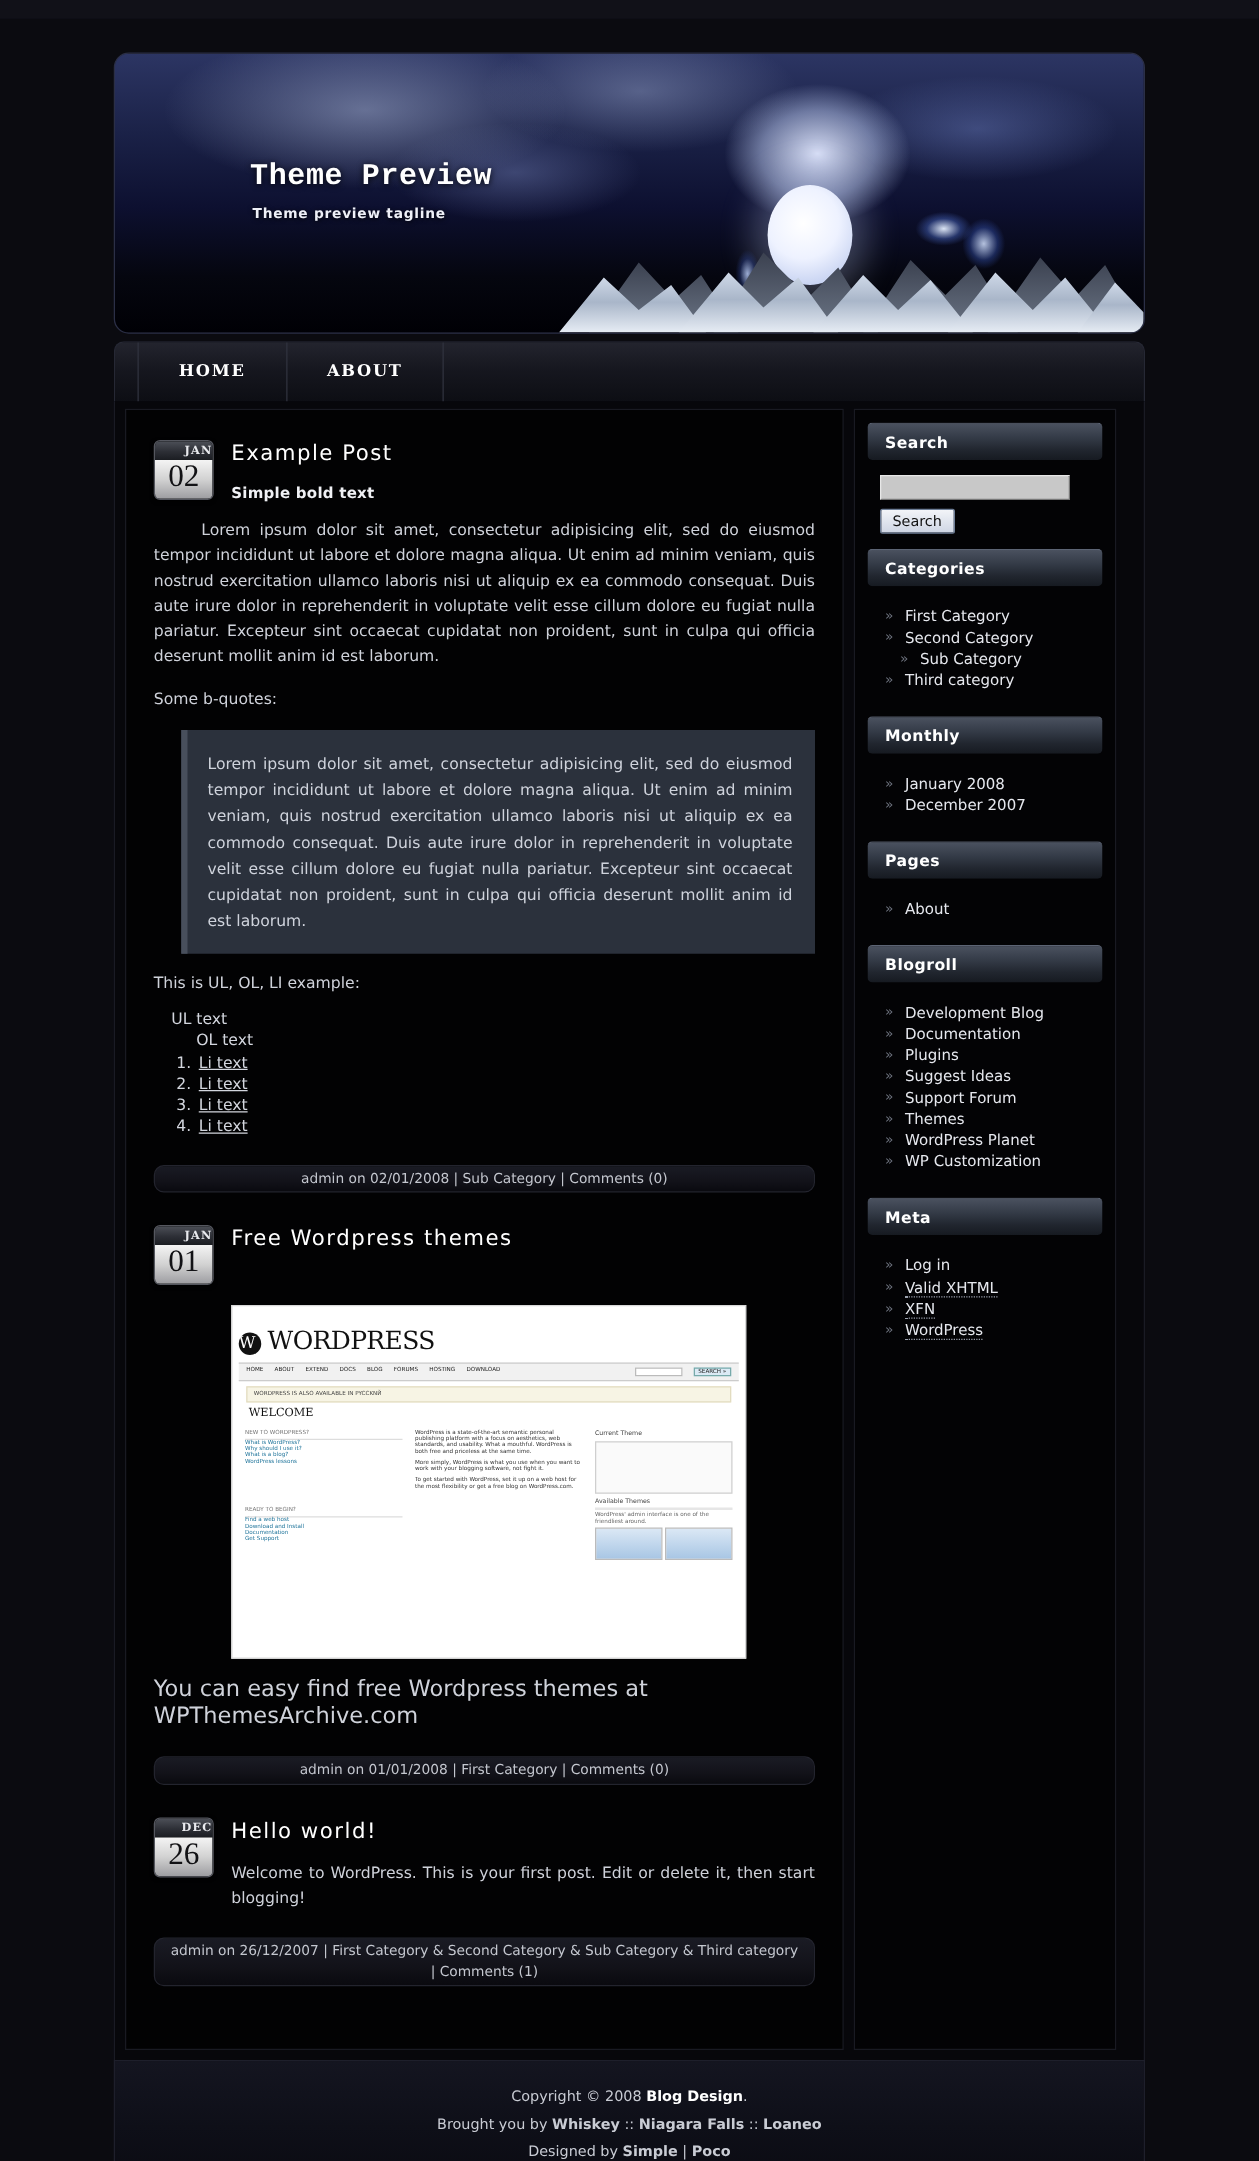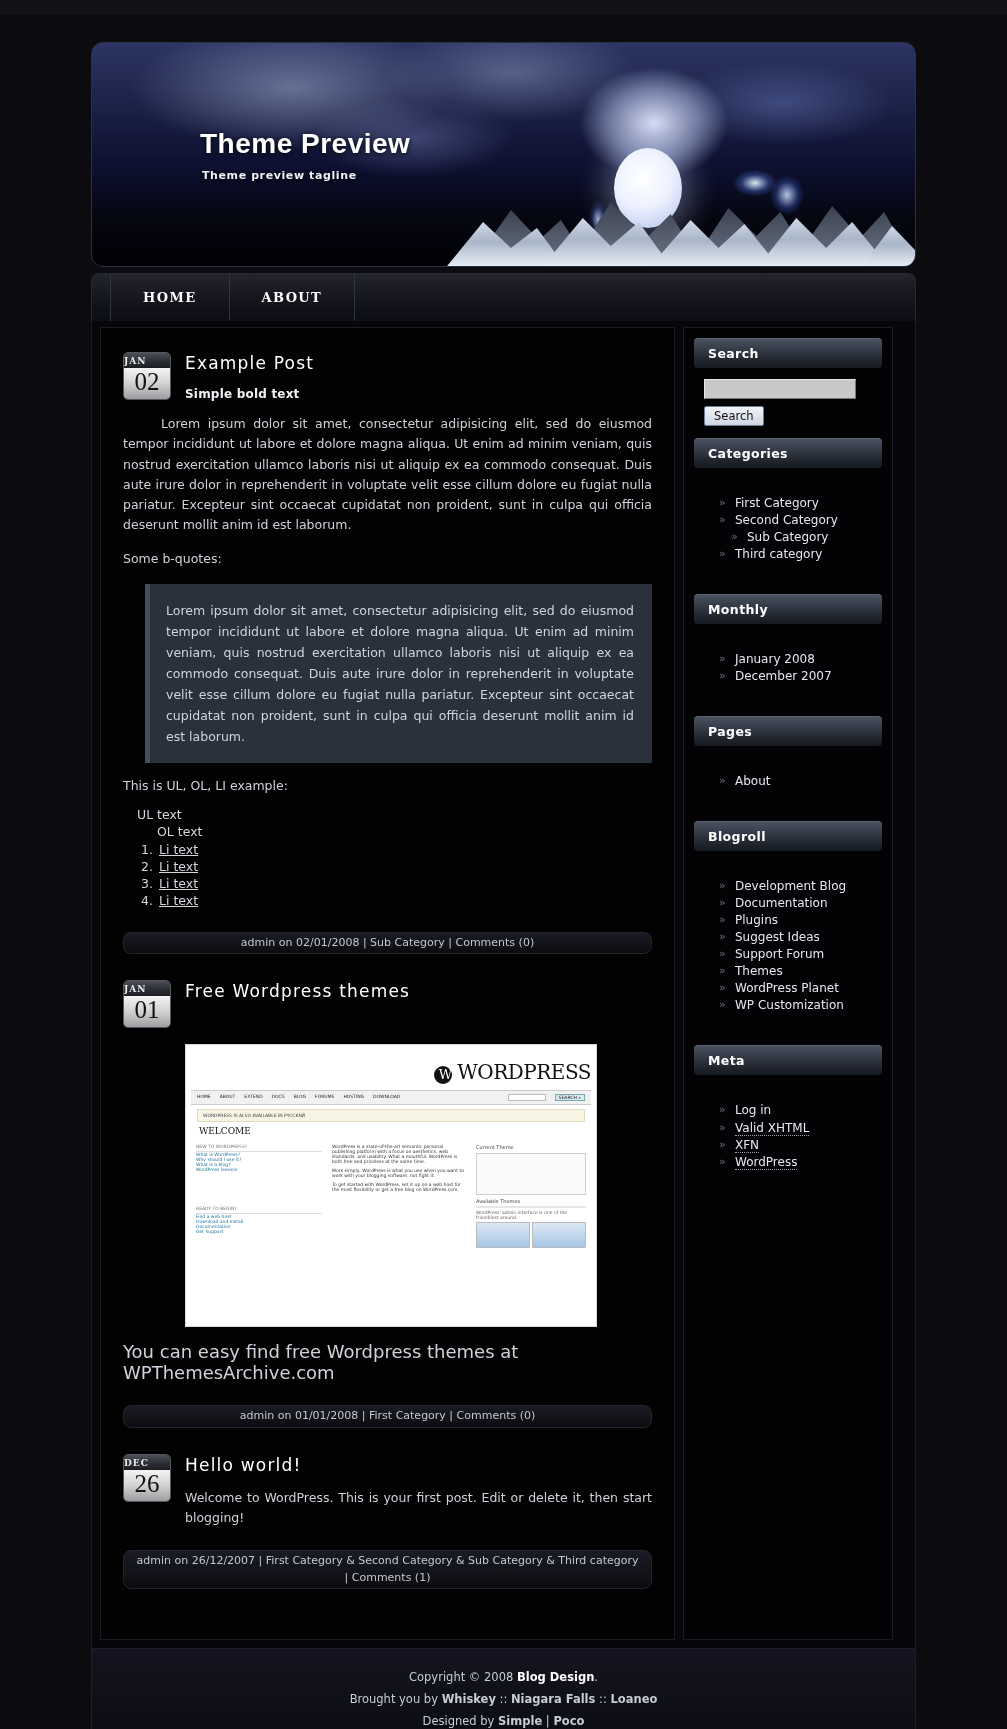--- a/index.html
+++ b/index.html
@@ -47,22 +47,22 @@
     width: 40px; height: 55px;
     background: radial-gradient(ellipse 12px 24px at 18px 26px, rgba(190,210,255,0.8) 0%, rgba(60,95,210,0.25) 50%, rgba(0,0,0,0) 80%);
   }
   .mountains {
     position: absolute; left: 0; bottom: 0; width: 100%; height: 74px;
   }
   .header-text {
     position: absolute; left: 108px; top: 85px; z-index: 5;
   }
   .site-title {
-    font-family: Liberation Sans, sans-serif;
-    font-size: 28px; font-weight: bold; color: #fff;
+    font-family: Liberation Mono, monospace;
+    font-size: 24px; font-weight: bold; color: #fff;
     letter-spacing: 0.5px; margin: 0;
     text-shadow: 0 1px 5px rgba(0,0,0,0.9);
   }
   .site-tagline {
     font-family: "DejaVu Sans", sans-serif;
     font-size: 11px; font-weight: bold; color: #eef0f8;
     letter-spacing: 0.6px; margin: 9px 0 0 2px;
     text-shadow: 0 1px 4px rgba(0,0,0,0.9);
   }
 
@@ -122,21 +122,21 @@
     width: 48px; flex: 0 0 48px;
     border-radius: 5px; overflow: hidden;
     border: 1px solid #55575f;
     box-shadow: 0 1px 3px rgba(0,0,0,0.8);
   }
   .date-m {
     background: linear-gradient(180deg, #4c4f57 0%, #2d2f36 55%, #1b1d22 100%);
     color: #e9eaee;
     font-family: "DejaVu Serif", serif;
     font-size: 9px; font-weight: bold;
-    letter-spacing: 1px; text-align: left;
+    letter-spacing: 1px; text-align: right;
     padding: 3px 0 2px;
   }
   .date-d {
     background: linear-gradient(180deg, #f4f4f4 0%, #d2d2d2 50%, #9d9da1 100%);
     color: #121215;
     font-family: Liberation Serif, serif;
     font-size: 25px; text-align: center;
     padding: 1px 0 4px;
     line-height: 1.05;
   }
@@ -200,21 +200,21 @@
     background: linear-gradient(180deg, #4a515f 0%, #333a46 40%, #21262f 72%, #161a21 100%);
     border-top: 1px solid #5c6474;
     border-radius: 4px;
     color: #ffffff;
     font-size: 12.5px; font-weight: bold;
     letter-spacing: 0.4px;
     padding: 7px 0 7px 14px;
     margin: 0;
   }
   .widget-body { padding: 12px 4px 10px 4px; }
-  .widget-list { list-style: none; margin: 15px; padding: 0; }
+  .widget-list { list-style: none; margin: 4px; padding: 0; }
   .widget-list li {
     color: #e6e8ee;
     font-size: 12px;
     line-height: 1.42;
     padding: 0 0 0 22px;
     position: relative;
   }
   .widget-list li::before {
     content: "\00BB";
     position: absolute; left: 6px; top: 0;
@@ -256,21 +256,21 @@
     text-align: center;
     color: #c9ccd4;
     font-size: 11.5px;
     line-height: 1.9;
   }
   .footer b { color: #ffffff; }
   .footer a { color: #c9ccd4; text-decoration: none; }
 
   
   .wp-top { background:#fff; padding:6px 0 0 0; }
-  .wp-logo-row { text-align:right; padding: 4px 0 6px; }
+  .wp-logo-row { text-align:left; padding: 4px 0 6px; }
   .wp-logo-text { font-family:"DejaVu Serif", serif; font-size:20px; color:#111; letter-spacing:-0.5px; }
   .wp-navbar { background:#f1f1f1; border-top:1px solid #ccc; border-bottom:1px solid #ccc; font-size:4.5px; color:#222; padding:3px 6px; display:flex; gap:9px; }
   .wp-body { display:flex; font-size:4.5px; color:#333; }
   .wp-col-l { width:34%; padding:5px; }
   .wp-col-c { width:36%; padding:5px; }
   .wp-col-r { width:30%; padding:5px; }
   .wp-bar { background:#f7f4e4; border:1px solid #e2dcc0; font-size:4.5px; padding:3px 5px; margin:4px 6px; color:#444; }
   .wp-h { font-family:"DejaVu Serif", serif; font-size:9px; color:#111; margin:3px 0; }
   .wp-blue { color:#21759b; }
   .wp-line { height:2px; background:#e6e6e6; margin:2px 0; }

